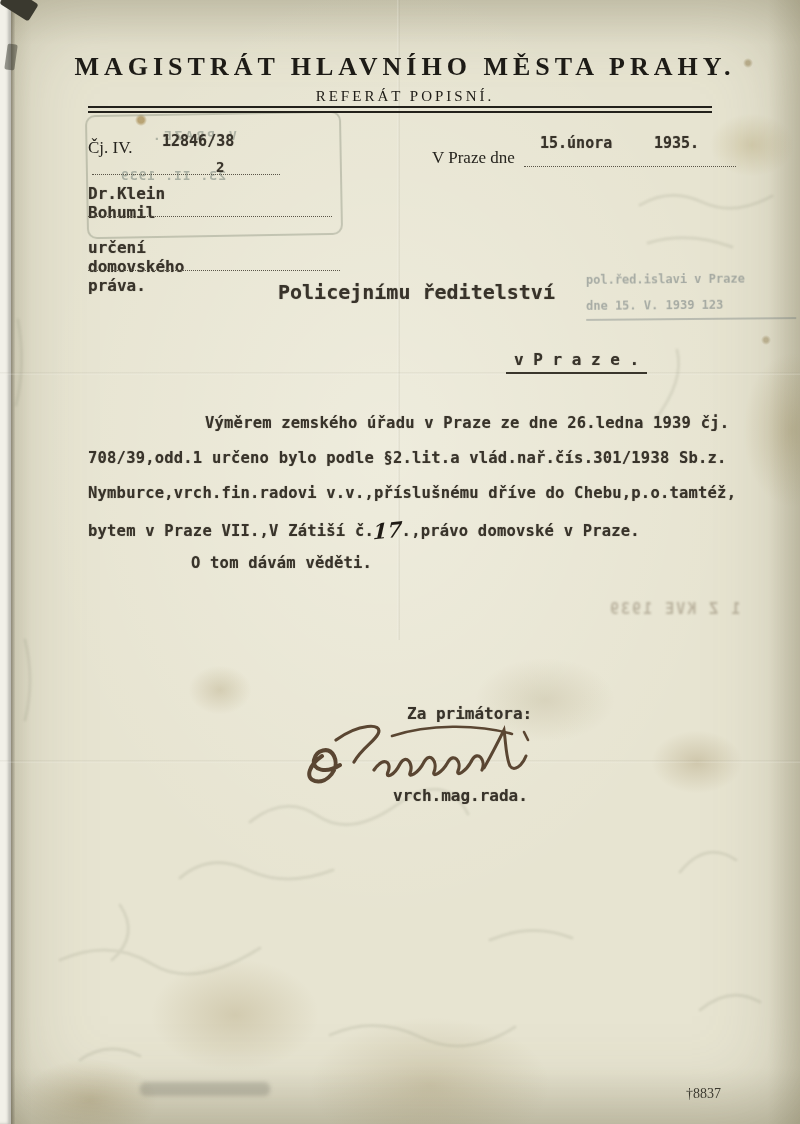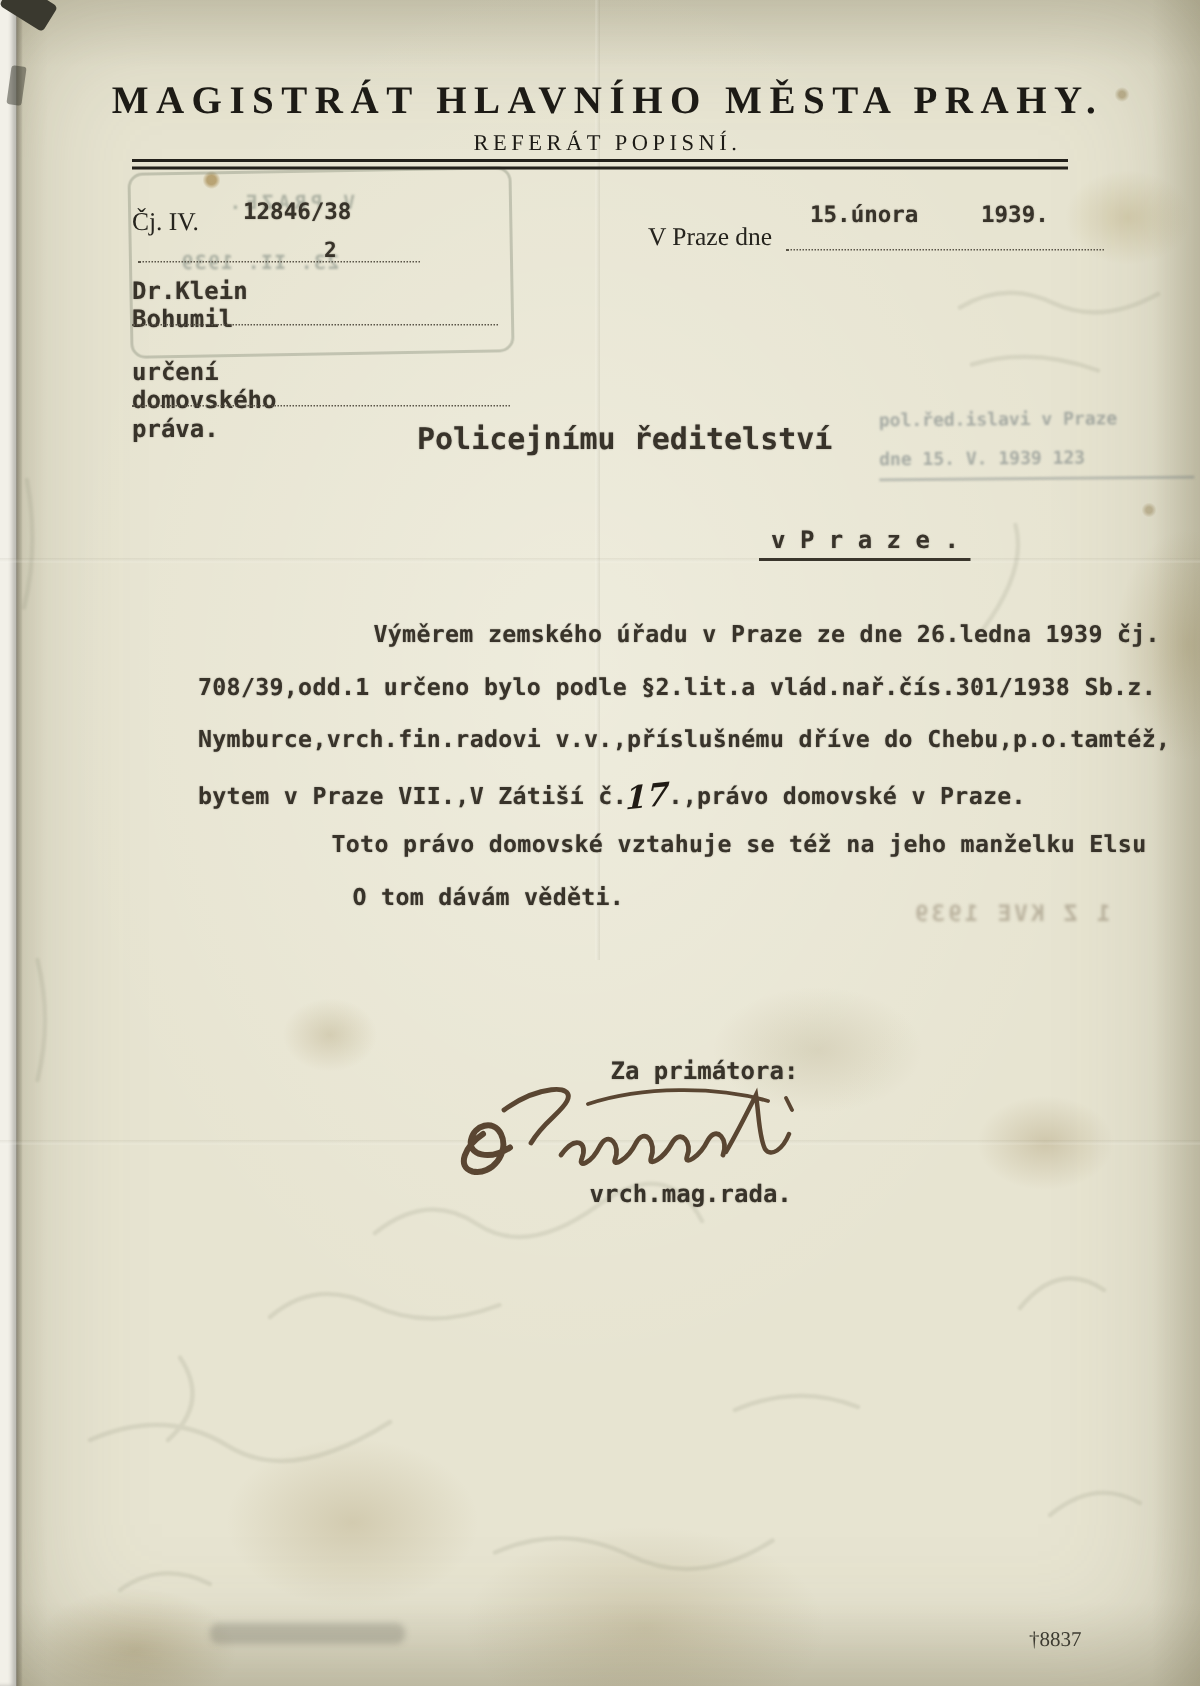--- a/index.html
+++ b/index.html
@@ -55,21 +55,21 @@
   .date-block{position:absolute;left:432px;top:132px;width:310px;}
   .date-label{position:absolute;left:0;top:16px;font-size:17px;}
   .date-dots{position:absolute;left:92px;top:34px;width:212px;border-bottom:1.5px dotted #5a5548;}
   .date-day{position:absolute;left:108px;top:2px;font-size:15px;}
   .date-year{position:absolute;left:222px;top:2px;font-size:15px;}
 
   .addr1{position:absolute;left:278px;top:280px;font-size:20px;}
   .addr2{position:absolute;left:506px;top:350px;font-size:16px;border-bottom:2px solid #3a362c;padding:0 8px 3px 8px;}
 
   .body-text{position:absolute;left:88px;top:406px;width:665px;font-size:15.5px;letter-spacing:.2px;}
-  .body-text .ln{height:35px;line-height:35px;white-space:nowrap;margin-left:44px;}
+  .body-text .ln{height:35px;line-height:35px;white-space:nowrap;}
   .ind1{padding-left:117px;}
   .ind6{padding-left:89px;}
   .ind8{padding-left:103px;}
   .hand17{display:inline-block;font-family:"DejaVu Serif",serif;font-style:italic;font-weight:bold;font-size:21px;color:#201b15;transform:rotate(-6deg) skewX(-8deg);margin:0 -1px;position:relative;top:2px;text-shadow:none;}
 
   .sig-preamble{position:absolute;left:407px;top:704px;font-size:16px;}
   .sig-svg{position:absolute;left:288px;top:718px;}
   .sig-title{position:absolute;left:393px;top:786px;font-size:16px;}
 
   .footer-num{position:absolute;left:686px;top:1086px;font-size:14px;color:#3c3a30;font-family:"Liberation Serif",serif;}
@@ -140,32 +140,31 @@
     <div class="cj-name tw">Dr.Klein Bohumil</div>
     <div class="cj-name-dots"></div>
     <div class="cj-subject tw">určení domovského práva.</div>
     <div class="cj-subject-dots"></div>
   </div>
 
   <div class="date-block">
     <div class="date-label print">V Praze dne</div>
     <div class="date-dots"></div>
     <div class="date-day tw">15.února</div>
-    <div class="date-year tw">1939.</div>
+    <div class="date-year tw">1935.</div>
   </div>
 
   <div class="addr1 tw">Policejnímu  ředitelství</div>
   <div class="addr2 tw">v   P r a z e .</div>
 
   <div class="body-text tw">
     <div class="ln ind1">Výměrem zemského úřadu v Praze ze dne 26.ledna 1939 čj.</div>
     <div class="ln">708/39,odd.1 určeno bylo podle §2.lit.a vlád.nař.čís.301/1938 Sb.z.</div>
     <div class="ln">Nymburce,vrch.fin.radovi v.v.,příslušnému dříve do Chebu,p.o.tamtéž,</div>
     <div class="ln"><span>bytem v Praze VII.,V Zátiší  č.</span><span class="hand17">17</span><span>.,právo domovské v Praze.</span></div>
-    <div class="ln ind6">Toto právo domovské vztahuje se též na jeho manželku Elsu</div>
     <div class="ln ind8">O tom dávám věděti.</div>
   </div>
 
   <div class="sig-preamble tw">Za primátora:</div>
   <svg class="sig-svg" width="270" height="72" viewBox="0 0 270 72">
     <g fill="none" stroke="#47301c" stroke-linecap="round" opacity="0.88">
       <path stroke-width="4" d="M34,38 C22,46 16,60 27,63 C40,66 52,50 46,38 C41,28 28,32 26,42 C24,52 38,56 52,47"></path>
       <path stroke-width="3.2" d="M48,22 C70,6 96,4 90,16 C86,24 74,30 66,44"></path>
       <path stroke-width="3.2" d="M86,52 C96,38 104,44 100,54 C97,61 106,58 112,46 C118,35 126,46 122,55 C120,60 130,56 136,44 C142,33 150,44 146,54 C144,60 154,55 160,44 C166,34 174,44 170,53 C168,59 178,54 184,42 C190,32 198,42 194,52"></path>
       <path stroke-width="3" d="M196,50 C204,36 212,20 216,12 C218,26 218,40 222,48 C226,54 234,48 238,38"></path>

